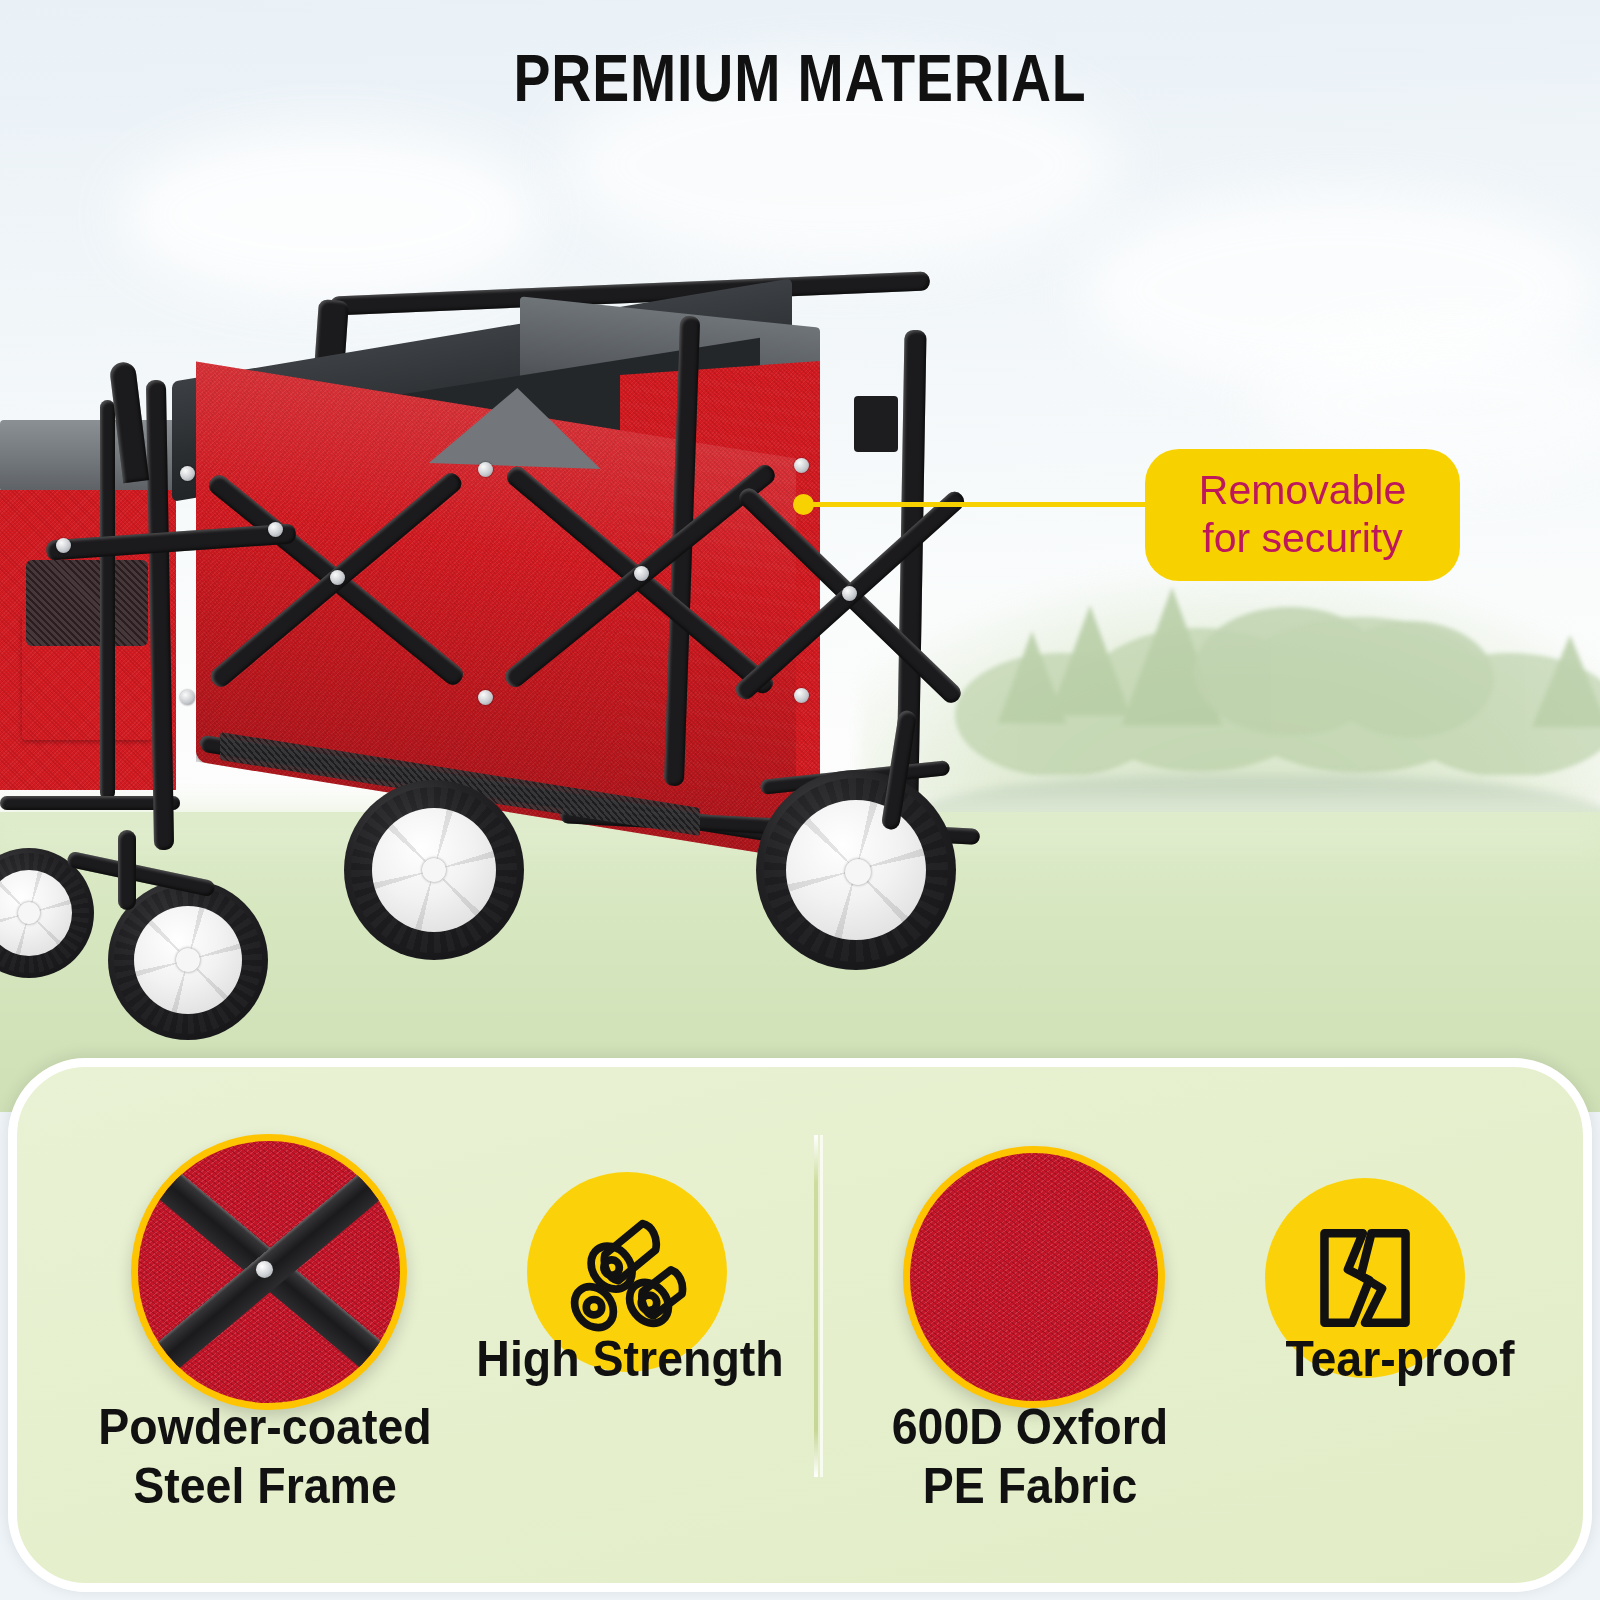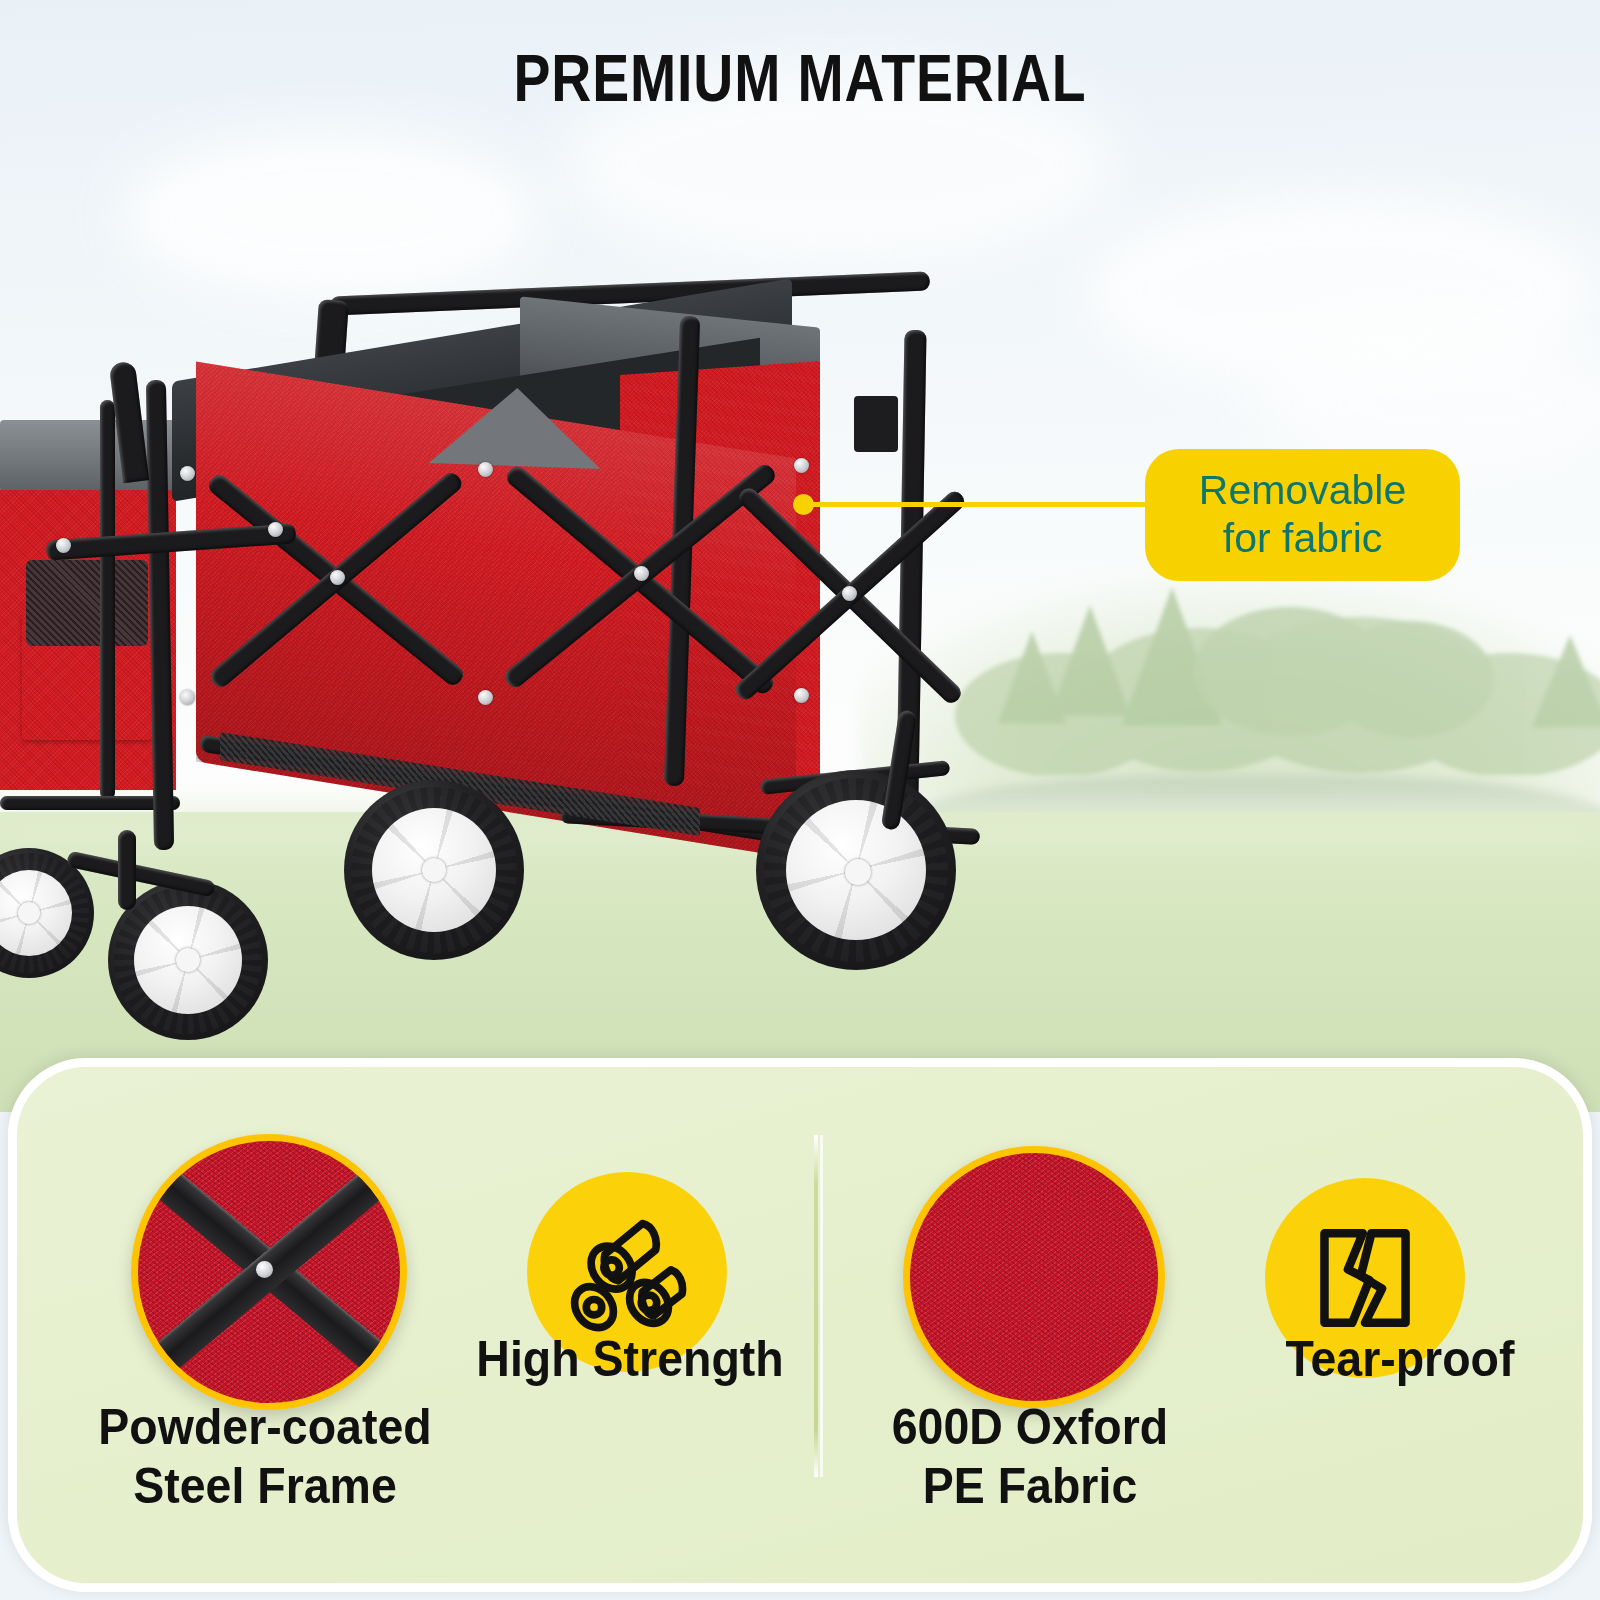--- a/index.html
+++ b/index.html
@@ -58,21 +58,21 @@
   }
 
   
   .calloutline{position:absolute;left:802px;top:502px;width:352px;height:5px;background:#F8D200;}
   .calloutdot{position:absolute;left:793px;top:494px;width:21px;height:21px;border-radius:50%;background:#F8D200;}
   .calloutbadge{
     position:absolute;left:1145px;top:449px;width:315px;height:132px;
     background:#F8D200;border-radius:34px;
     display:flex;flex-direction:column;align-items:center;justify-content:center;
   }
-  .calloutbadge span{font-size:41px;color:#0f766e;line-height:1.17;white-space:nowrap;}
+  .calloutbadge span{font-size:41px;color:#be185d;line-height:1.17;white-space:nowrap;}
 
   
   .wagon{position:absolute;left:0px;top:270px;width:1010px;height:810px;}
   .steel{background:#1b1b1d;border-radius:9px;position:absolute;
          box-shadow:inset 2px 2px 3px rgba(255,255,255,.22), inset -2px -2px 3px rgba(0,0,0,.5);}
   .rivet{position:absolute;width:15px;height:15px;border-radius:50%;
          background:radial-gradient(circle at 36% 32%,#fbfbfb 0%,#c9ccd0 55%,#8c9096 100%);
          box-shadow:0 0 2px rgba(0,0,0,.55);}
   .fabric-red{position:absolute;background:#D21A21;}
   .fabric-red::after{content:"";position:absolute;inset:0;opacity:.16;
@@ -247,21 +247,21 @@
     <div class="hub" style="left:786px;top:530px;width:140px;height:140px;"></div>
     <div class="hubcap" style="left:845px;top:589px;width:26px;height:26px;"></div>
 
     <div class="steel" style="left:890px;top:440px;width:18px;height:120px;transform:rotate(9deg);"></div>
   </div>
 
   <div class="calloutline"></div>
   <div class="calloutdot"></div>
   <div class="calloutbadge">
     <span>Removable</span>
-    <span>for fabric</span>
+    <span>for security</span>
   </div>
 
   <div class="panel"></div>
   <div class="divider"></div>
   <div class="divider-hi"></div>
 
   <div class="photo-circle" style="left:131px;top:1134px;width:262px;height:262px;">
     <div class="weave"></div>
     <div class="xb" style="left:-28px;top:112px;width:320px;height:34px;transform:rotate(40deg);"></div>
     <div class="xb" style="left:-28px;top:112px;width:320px;height:34px;transform:rotate(-40deg);"></div>

